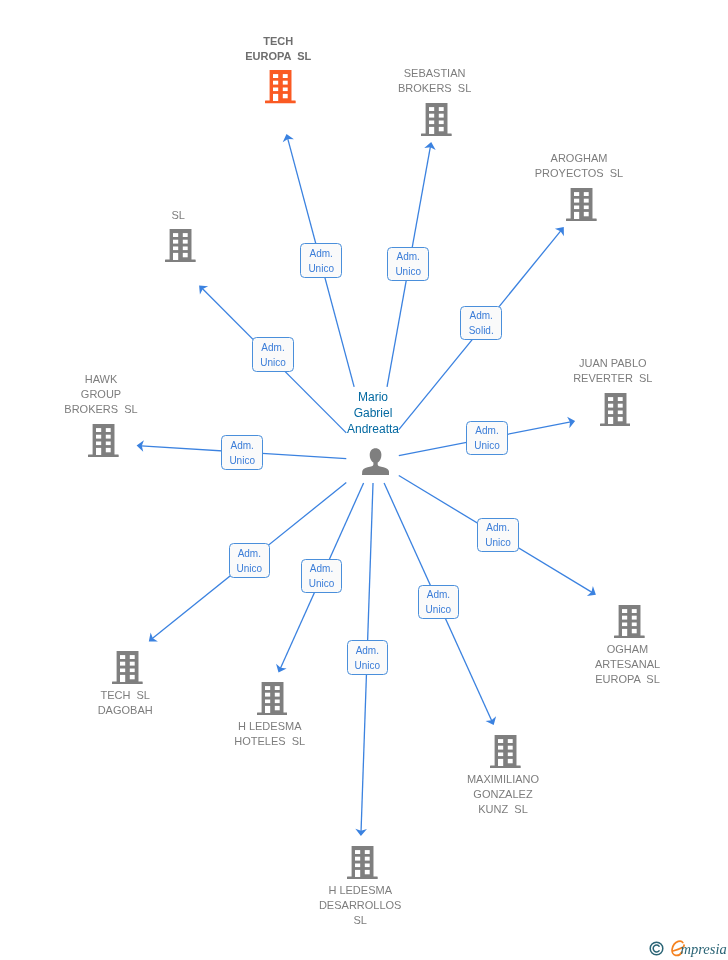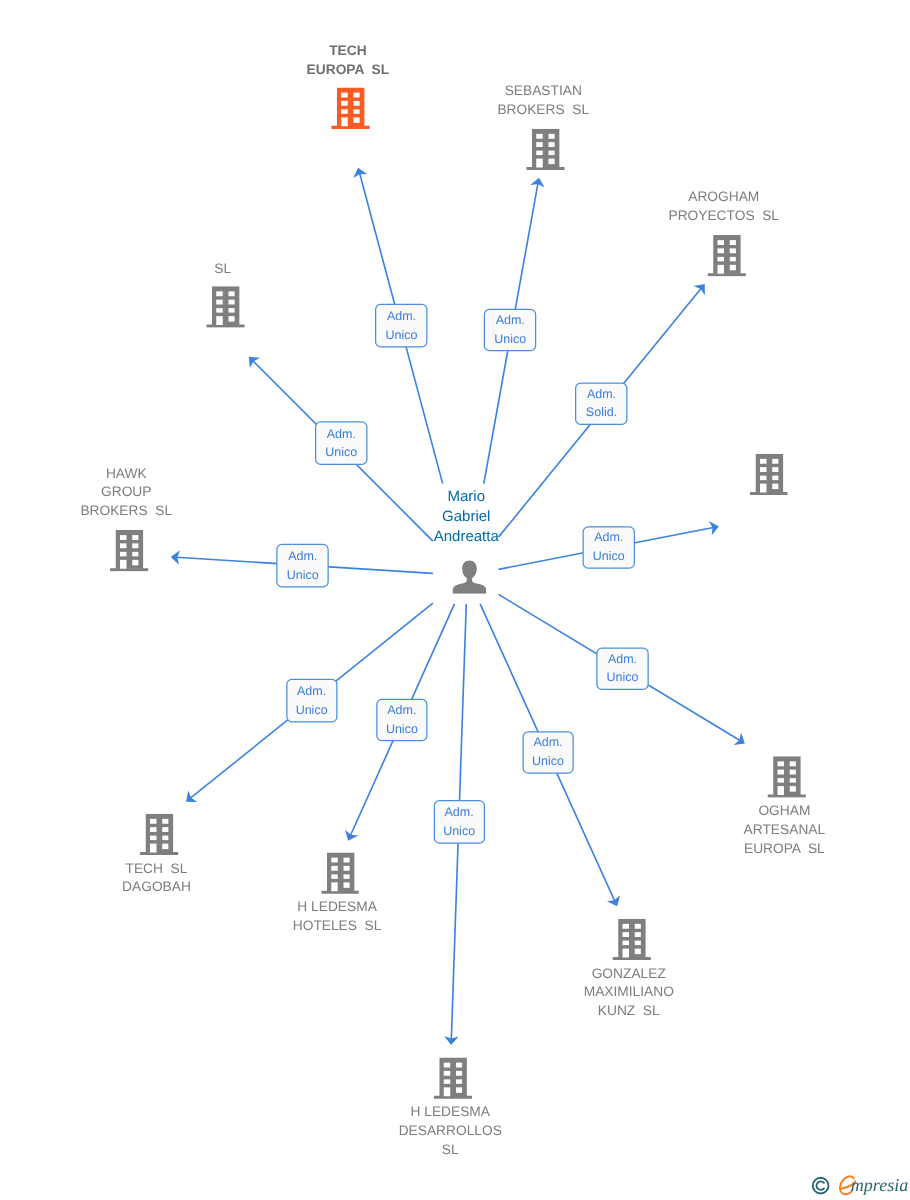--- a/index.html
+++ b/index.html
@@ -136,21 +136,21 @@
             <rect x="8.0" y="17.5" width="5.2" height="3.6"></rect>
             <rect x="17.8" y="17.5" width="4.9" height="3.6"></rect>
             <rect x="8.0" y="23.9" width="5.2" height="7.1"></rect>
             <rect x="17.8" y="23.9" width="4.9" height="4.4"></rect>
           </g>
         </svg></div></div>
     <div class="rel" style="left: 460.45px; top: 305.95px; width: 41.5px; height: 34.5px; padding-top: 1.5px;">
       <span>Adm.</span>
       <span>Solid.</span>
     </div>
-    <div class="node" style="left: 512.8px; top: 356.4px; width: 200px;"><div class="ico" style="margin-top: 6.5px; padding-left: 4.4px;"><svg width="30.7" height="33.2" viewBox="0 0 30.7 33.2" xmlns="http://www.w3.org/2000/svg">
+    <div class="node" style="left: 512.8px; top: 356.4px; width: 200px;"><div class="lbl" style="margin-top: 0px;"><div>JUAN PABLO</div><div>REVERTER  SL</div></div><div class="ico" style="margin-top: 6.5px; padding-left: 4.4px;"><svg width="30.7" height="33.2" viewBox="0 0 30.7 33.2" xmlns="http://www.w3.org/2000/svg">
           <path fill="#7f7f7f" d="M4.6 0h21.9v31H4.6z"></path>
           <rect fill="#7f7f7f" x="0" y="30.6" width="30.7" height="2.6" rx="0.5"></rect>
           <g fill="#fff">
             <rect x="8.0" y="4.1" width="5.2" height="3.9"></rect>
             <rect x="17.8" y="4.1" width="4.9" height="3.9"></rect>
             <rect x="8.0" y="10.7" width="5.2" height="3.9"></rect>
             <rect x="17.8" y="10.7" width="4.9" height="3.9"></rect>
             <rect x="8.0" y="17.5" width="5.2" height="3.6"></rect>
             <rect x="17.8" y="17.5" width="4.9" height="3.6"></rect>
             <rect x="8.0" y="23.9" width="5.2" height="7.1"></rect>
@@ -257,21 +257,21 @@
           <g fill="#fff">
             <rect x="8.0" y="4.1" width="5.2" height="3.9"></rect>
             <rect x="17.8" y="4.1" width="4.9" height="3.9"></rect>
             <rect x="8.0" y="10.7" width="5.2" height="3.9"></rect>
             <rect x="17.8" y="10.7" width="4.9" height="3.9"></rect>
             <rect x="8.0" y="17.5" width="5.2" height="3.6"></rect>
             <rect x="17.8" y="17.5" width="4.9" height="3.6"></rect>
             <rect x="8.0" y="23.9" width="5.2" height="7.1"></rect>
             <rect x="17.8" y="23.9" width="4.9" height="4.4"></rect>
           </g>
-        </svg></div><div class="lbl" style="margin-top: 4.5px;"><div>GONZALEZ</div><div>MAXIMILIANO</div><div>KUNZ  SL</div></div></div>
+        </svg></div><div class="lbl" style="margin-top: 4.5px;"><div>MAXIMILIANO</div><div>GONZALEZ</div><div>KUNZ  SL</div></div></div>
     <div class="rel" style="left: 417.65px; top: 584.95px; width: 41.5px; height: 34.5px; padding-top: 1.5px;">
       <span>Adm.</span>
       <span>Unico</span>
     </div>
     <div class="node" style="left: 527.5px; top: 604.5px; width: 200px;"><div class="ico" style="margin-top: 0px; padding-left: 4.4px;"><svg width="30.7" height="33.2" viewBox="0 0 30.7 33.2" xmlns="http://www.w3.org/2000/svg">
           <path fill="#7f7f7f" d="M4.6 0h21.9v31H4.6z"></path>
           <rect fill="#7f7f7f" x="0" y="30.6" width="30.7" height="2.6" rx="0.5"></rect>
           <g fill="#fff">
             <rect x="8.0" y="4.1" width="5.2" height="3.9"></rect>
             <rect x="17.8" y="4.1" width="4.9" height="3.9"></rect>

